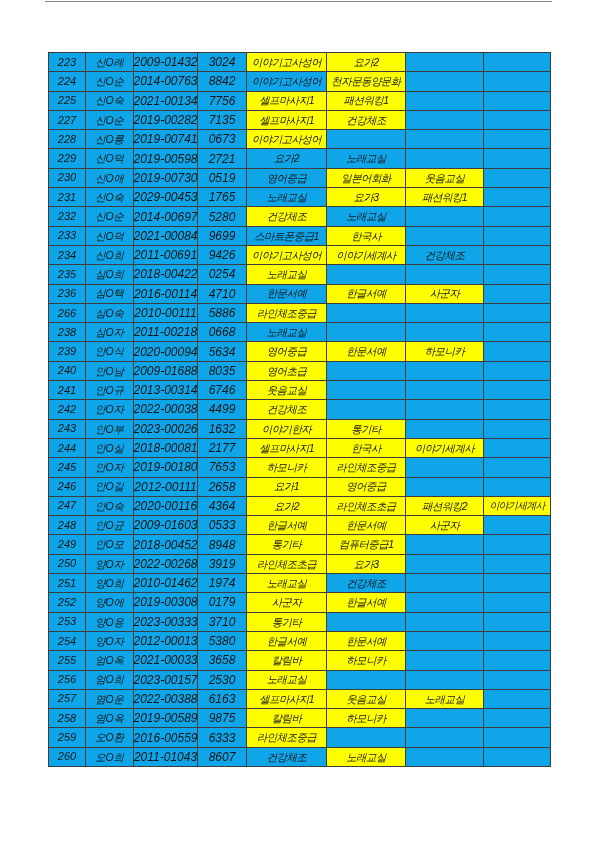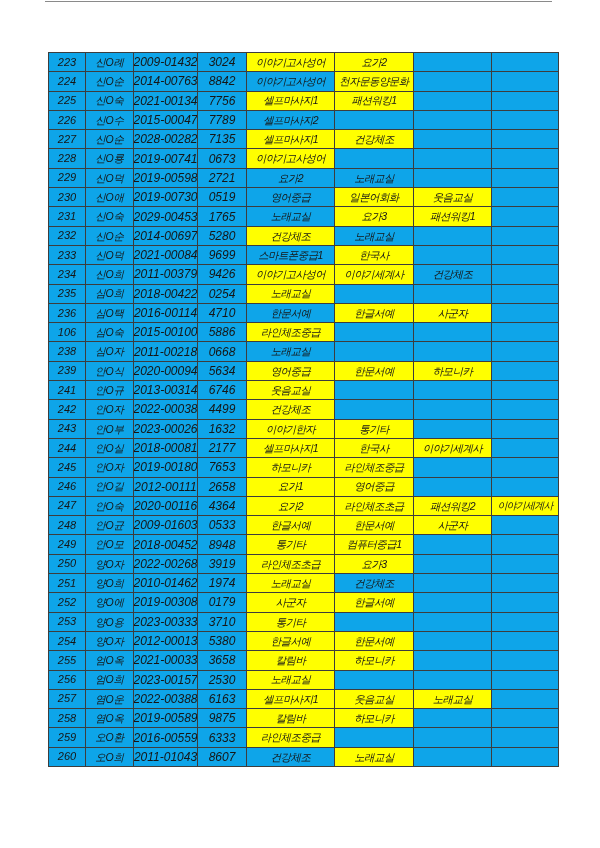--- a/index.html
+++ b/index.html
@@ -47,21 +47,21 @@
     white-space: nowrap;
     font-size: 10.5px;
     line-height: 1;
     color: #161616;
   }
   .c-no   { width: 37px; font-size: 11px; }
   .c-name { width: 48px; letter-spacing: -0.3px; }
   .c-id   { width: 64px; font-size: 12px; }
   .c-code { width: 49px; font-size: 12px; }
   .c-course { letter-spacing: -0.6px; }
-  .c1 { width: 88px; }
+  .c1 { width: 80px; }
   .c2 { width: 79px; }
   .c3 { width: 78px; }
   .c4 { width: 67px; font-size: 10px; letter-spacing: -0.8px; }
   .hl { background: #ffff00; }
 </style>
 </head>
 <body>
 
 <div class="page-break-line"></div>
 
@@ -90,33 +90,23 @@
     <div class="cell c-no">225</div>
     <div class="cell c-name">신O숙</div>
     <div class="cell c-id">2021-00134</div>
     <div class="cell c-code">7756</div>
     <div class="cell c-course c1 hl">셀프마사지1</div>
     <div class="cell c-course c2 hl">패션워킹1</div>
     <div class="cell c-course c3"></div>
     <div class="cell c-course c4"></div>
   </div>
     <div class="row">
-    <div class="cell c-no">226</div>
-    <div class="cell c-name">신O수</div>
-    <div class="cell c-id">2015-00047</div>
-    <div class="cell c-code">7789</div>
-    <div class="cell c-course c1">셀프마사지2</div>
-    <div class="cell c-course c2"></div>
-    <div class="cell c-course c3"></div>
-    <div class="cell c-course c4"></div>
-  </div>
-    <div class="row">
     <div class="cell c-no">227</div>
     <div class="cell c-name">신O순</div>
-    <div class="cell c-id">2028-00282</div>
+    <div class="cell c-id">2019-00282</div>
     <div class="cell c-code">7135</div>
     <div class="cell c-course c1 hl">셀프마사지1</div>
     <div class="cell c-course c2 hl">건강체조</div>
     <div class="cell c-course c3"></div>
     <div class="cell c-course c4"></div>
   </div>
     <div class="row">
     <div class="cell c-no">228</div>
     <div class="cell c-name">신O룡</div>
     <div class="cell c-id">2019-00741</div>
@@ -172,21 +162,21 @@
     <div class="cell c-id">2021-00084</div>
     <div class="cell c-code">9699</div>
     <div class="cell c-course c1">스마트폰중급1</div>
     <div class="cell c-course c2 hl">한국사</div>
     <div class="cell c-course c3"></div>
     <div class="cell c-course c4"></div>
   </div>
     <div class="row">
     <div class="cell c-no">234</div>
     <div class="cell c-name">신O희</div>
-    <div class="cell c-id">2011-00379</div>
+    <div class="cell c-id">2011-00691</div>
     <div class="cell c-code">9426</div>
     <div class="cell c-course c1 hl">이야기고사성어</div>
     <div class="cell c-course c2 hl">이야기세계사</div>
     <div class="cell c-course c3">건강체조</div>
     <div class="cell c-course c4"></div>
   </div>
     <div class="row">
     <div class="cell c-no">235</div>
     <div class="cell c-name">심O희</div>
     <div class="cell c-id">2018-00422</div>
@@ -200,23 +190,23 @@
     <div class="cell c-no">236</div>
     <div class="cell c-name">심O택</div>
     <div class="cell c-id">2016-00114</div>
     <div class="cell c-code">4710</div>
     <div class="cell c-course c1">한문서예</div>
     <div class="cell c-course c2 hl">한글서예</div>
     <div class="cell c-course c3 hl">사군자</div>
     <div class="cell c-course c4"></div>
   </div>
     <div class="row">
-    <div class="cell c-no">106</div>
+    <div class="cell c-no">266</div>
     <div class="cell c-name">심O숙</div>
-    <div class="cell c-id">2015-00100</div>
+    <div class="cell c-id">2010-00111</div>
     <div class="cell c-code">5886</div>
     <div class="cell c-course c1 hl">라인체조중급</div>
     <div class="cell c-course c2"></div>
     <div class="cell c-course c3"></div>
     <div class="cell c-course c4"></div>
   </div>
     <div class="row">
     <div class="cell c-no">238</div>
     <div class="cell c-name">심O자</div>
     <div class="cell c-id">2011-00218</div>
@@ -227,20 +217,30 @@
     <div class="cell c-course c4"></div>
   </div>
     <div class="row">
     <div class="cell c-no">239</div>
     <div class="cell c-name">안O식</div>
     <div class="cell c-id">2020-00094</div>
     <div class="cell c-code">5634</div>
     <div class="cell c-course c1 hl">영어중급</div>
     <div class="cell c-course c2 hl">한문서예</div>
     <div class="cell c-course c3 hl">하모니카</div>
+    <div class="cell c-course c4"></div>
+  </div>
+    <div class="row">
+    <div class="cell c-no">240</div>
+    <div class="cell c-name">안O남</div>
+    <div class="cell c-id">2009-01688</div>
+    <div class="cell c-code">8035</div>
+    <div class="cell c-course c1 hl">영어초급</div>
+    <div class="cell c-course c2"></div>
+    <div class="cell c-course c3"></div>
     <div class="cell c-course c4"></div>
   </div>
     <div class="row">
     <div class="cell c-no">241</div>
     <div class="cell c-name">안O규</div>
     <div class="cell c-id">2013-00314</div>
     <div class="cell c-code">6746</div>
     <div class="cell c-course c1 hl">웃음교실</div>
     <div class="cell c-course c2"></div>
     <div class="cell c-course c3"></div>

